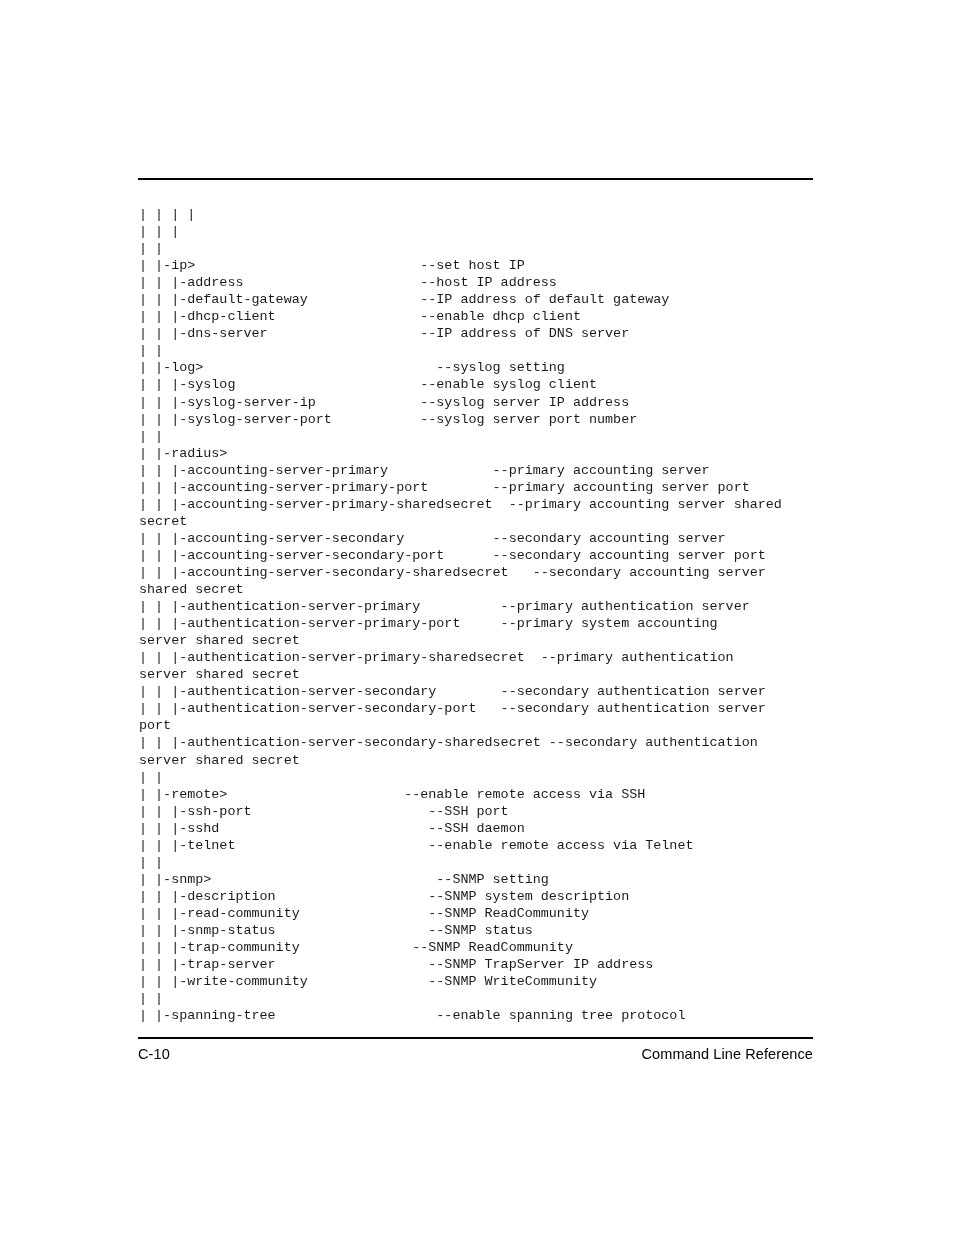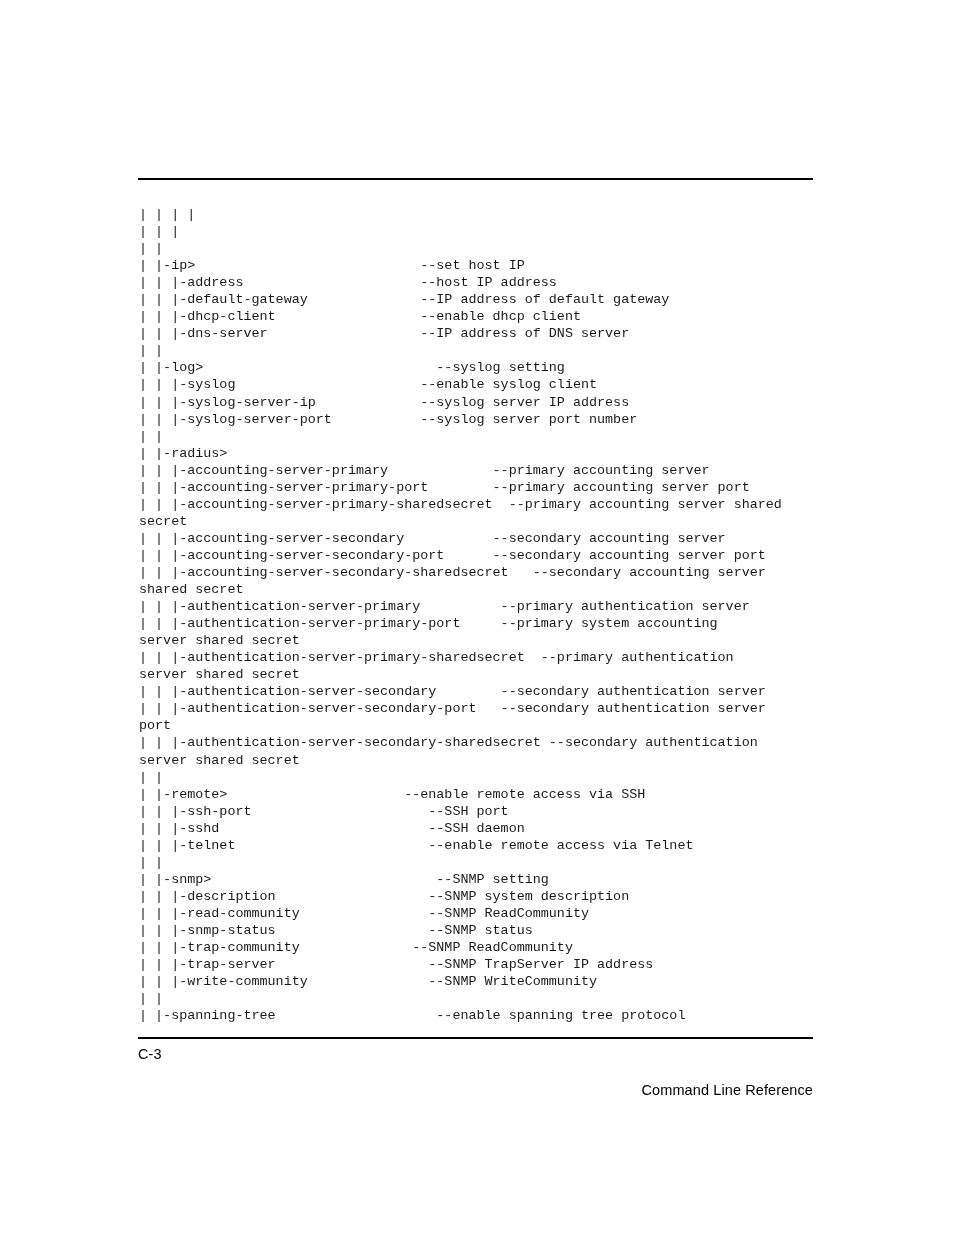--- a/index.html
+++ b/index.html
@@ -72,32 +72,31 @@
   }
   #footer-title {
     position: absolute;
     right: 0;
     top: 0;
     font-family: "Liberation Sans", sans-serif;
     font-size: 14.5px;
     color: #000000;
     letter-spacing: 0.1px;
     text-align: right;
-    margin-top: 36px;
   }
 </style>
 </head>
 <body>
 
 <div id="page">
 
   <div class="rule" id="header-rule"></div>
 
   <div id="code-block"><div class="line">| | | |</div><div class="line">| | |</div><div class="line">| |</div><div class="line">| |-ip&gt;                            --set host IP</div><div class="line">| | |-address                      --host IP address</div><div class="line">| | |-default-gateway              --IP address of default gateway</div><div class="line">| | |-dhcp-client                  --enable dhcp client</div><div class="line">| | |-dns-server                   --IP address of DNS server</div><div class="line">| |</div><div class="line">| |-log&gt;                             --syslog setting</div><div class="line">| | |-syslog                       --enable syslog client</div><div class="line">| | |-syslog-server-ip             --syslog server IP address</div><div class="line">| | |-syslog-server-port           --syslog server port number</div><div class="line">| |</div><div class="line">| |-radius&gt;</div><div class="line">| | |-accounting-server-primary             --primary accounting server</div><div class="line">| | |-accounting-server-primary-port        --primary accounting server port</div><div class="line">| | |-accounting-server-primary-sharedsecret  --primary accounting server shared</div><div class="line">secret</div><div class="line">| | |-accounting-server-secondary           --secondary accounting server</div><div class="line">| | |-accounting-server-secondary-port      --secondary accounting server port</div><div class="line">| | |-accounting-server-secondary-sharedsecret   --secondary accounting server</div><div class="line">shared secret</div><div class="line">| | |-authentication-server-primary          --primary authentication server</div><div class="line">| | |-authentication-server-primary-port     --primary system accounting</div><div class="line">server shared secret</div><div class="line">| | |-authentication-server-primary-sharedsecret  --primary authentication</div><div class="line">server shared secret</div><div class="line">| | |-authentication-server-secondary        --secondary authentication server</div><div class="line">| | |-authentication-server-secondary-port   --secondary authentication server</div><div class="line">port</div><div class="line">| | |-authentication-server-secondary-sharedsecret --secondary authentication</div><div class="line">server shared secret</div><div class="line">| |</div><div class="line">| |-remote&gt;                      --enable remote access via SSH</div><div class="line">| | |-ssh-port                      --SSH port</div><div class="line">| | |-sshd                          --SSH daemon</div><div class="line">| | |-telnet                        --enable remote access via Telnet</div><div class="line">| |</div><div class="line">| |-snmp&gt;                            --SNMP setting</div><div class="line">| | |-description                   --SNMP system description</div><div class="line">| | |-read-community                --SNMP ReadCommunity</div><div class="line">| | |-snmp-status                   --SNMP status</div><div class="line">| | |-trap-community              --SNMP ReadCommunity</div><div class="line">| | |-trap-server                   --SNMP TrapServer IP address</div><div class="line">| | |-write-community               --SNMP WriteCommunity</div><div class="line">| |</div><div class="line">| |-spanning-tree                    --enable spanning tree protocol</div></div>
 
   <div id="footer">
-    <span id="footer-page">C-3</span>
+    <span id="footer-page">C-10</span>
     <span id="footer-title">Command Line Reference</span>
   </div>
 
   <div class="rule" id="footer-rule"></div>
 
 </div>
 
 </body></html>

